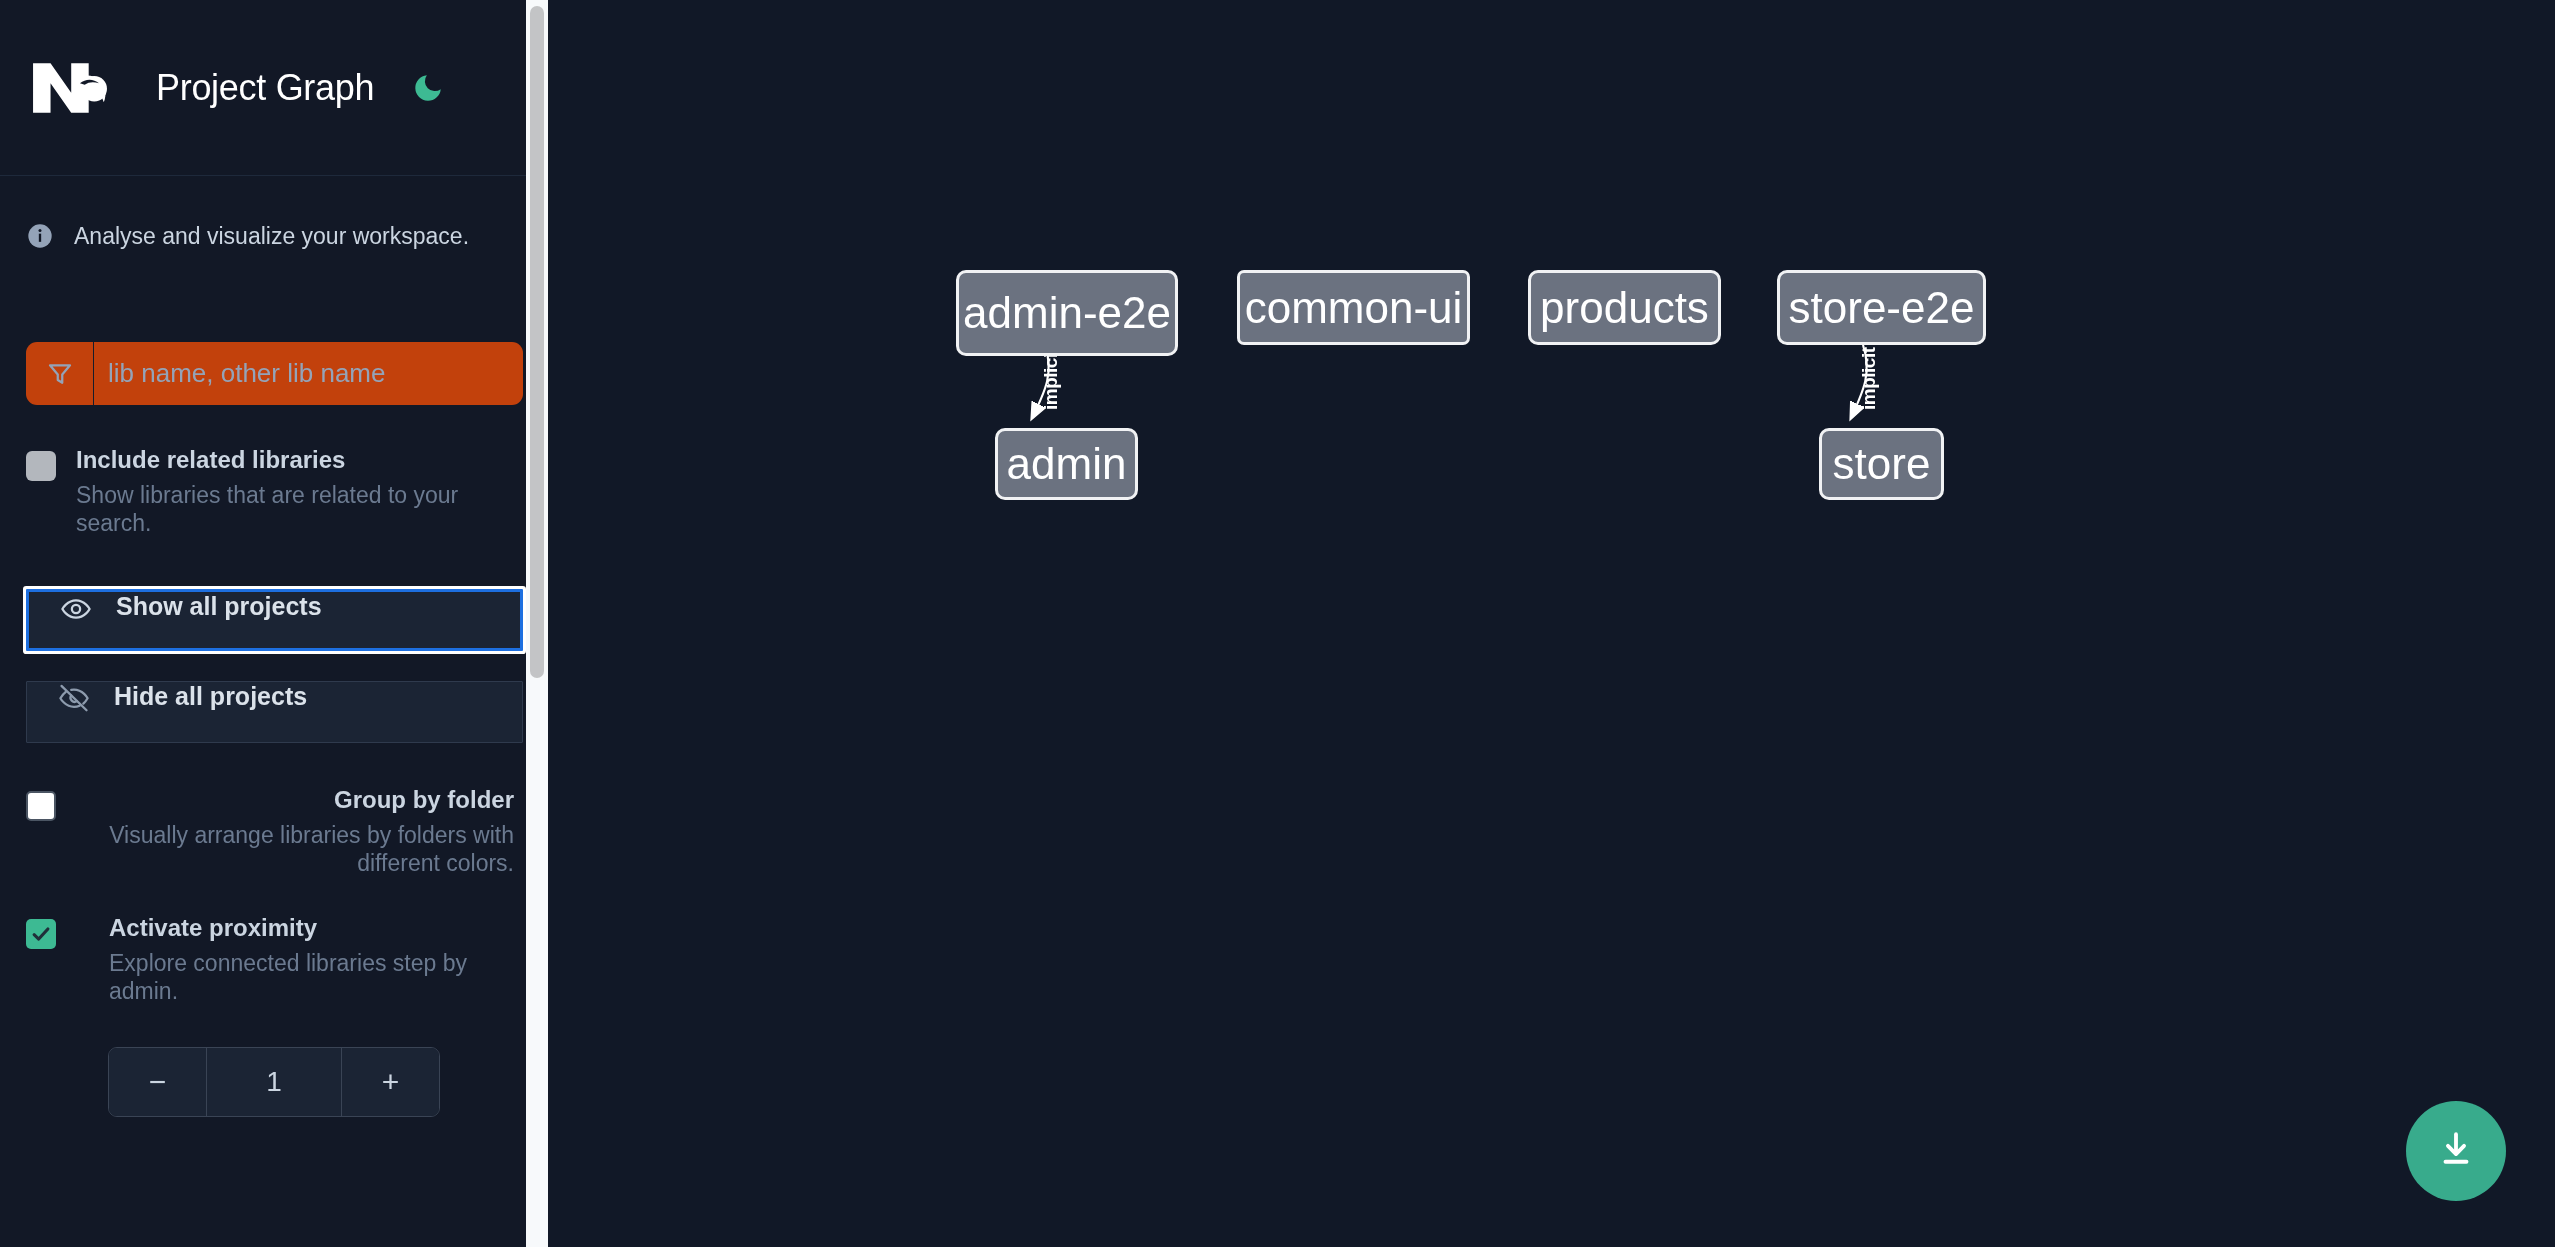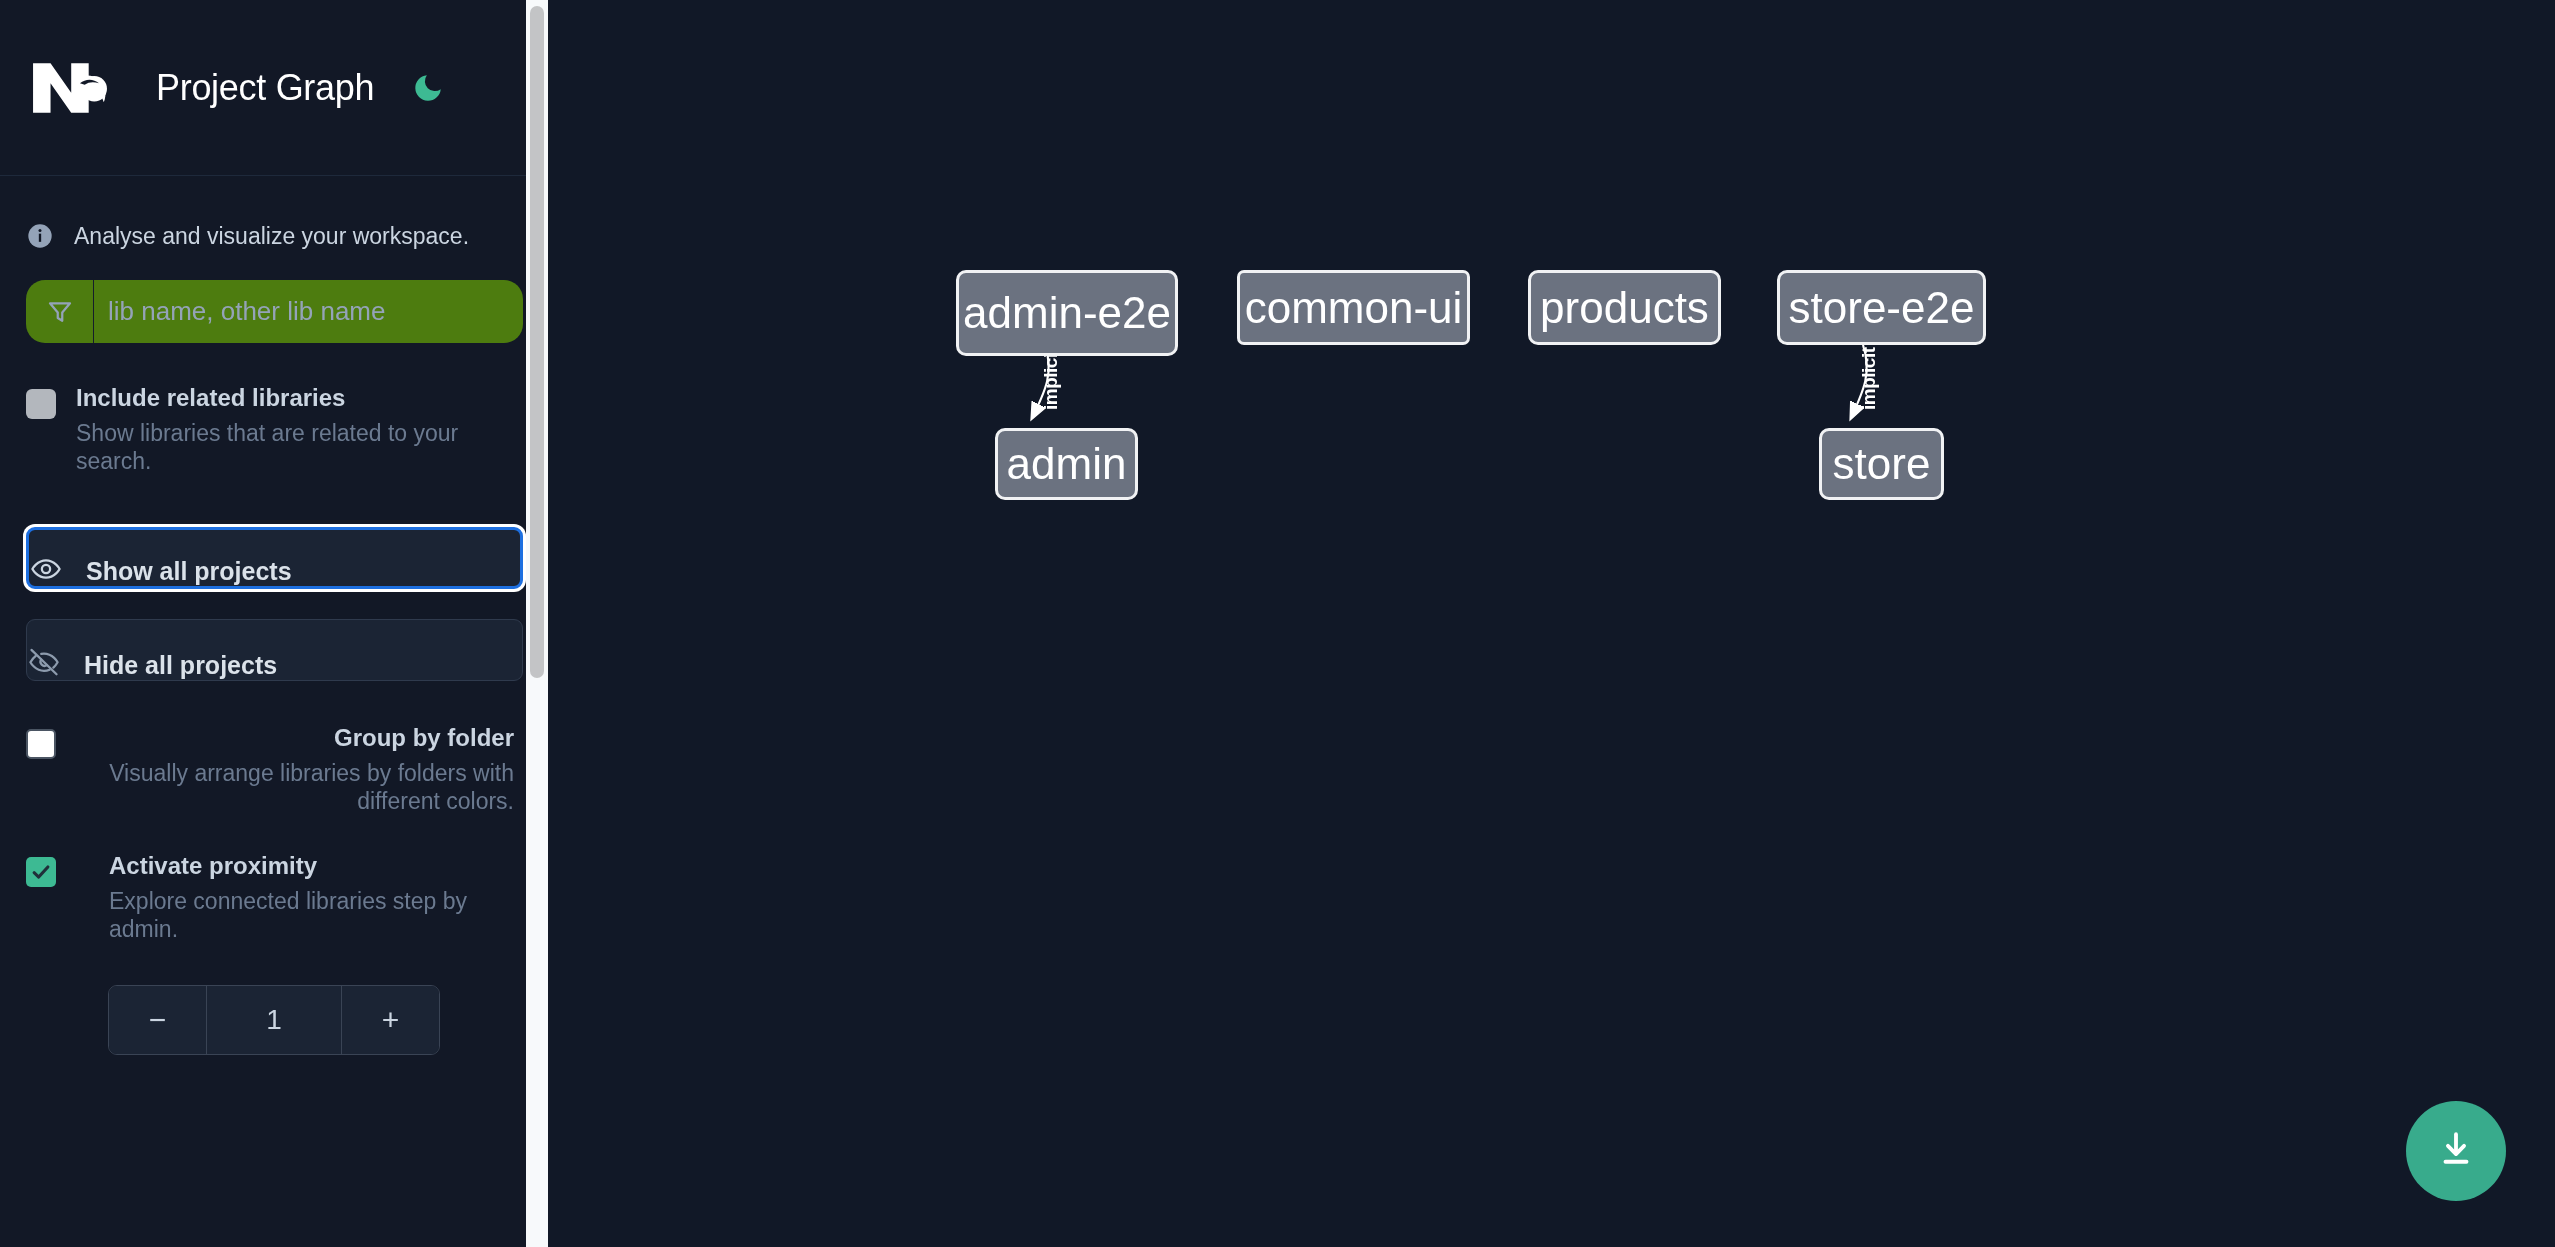--- a/index.html
+++ b/index.html
@@ -44,25 +44,25 @@
     padding: 46px 26px 0 26px;
   }
   .info-icon { flex: 0 0 28px; width: 28px; height: 28px; }
   .tagline-text {
     margin-left: 20px; font-size: 23px; color: #cbd5e1;
     white-space: nowrap;
   }
 
   
   .filter-wrap {
-    margin: 30px 0 0 26px;
+    margin: 92px 0 0 26px;
     width: 497px; height: 63px;
     display: flex; align-items: stretch;
-    background: #4d7c0f;
-    border-radius: 19px;
+    background: #c2410c;
+    border-radius: 11px;
     overflow: hidden;
   }
   .filter-icon-box {
     width: 68px; display: flex; align-items: center; justify-content: center;
     border-right: 1px solid #151c2b;
   }
   .filter-input {
     flex: 1; background: transparent; border: 0; outline: none;
     font-family: "Liberation Sans", sans-serif;
     font-size: 26px; color: #e2e8f0;
@@ -99,22 +99,23 @@
     font-size: 23px; color: #6b7a90; line-height: 28px; margin-top: 6px;
     max-width: 440px;
   }
 
   
   .btn {
     margin-left: 26px;
     width: 497px; height: 62px;
     background: #1b2434;
     border: 1px solid #2f3a4d;
-    border-radius: 9px;
-    display: flex; align-items: flex-end;
+    border-radius: 1px;
+    display: flex; align-items: flex-start;
+    padding-left: 30px;
     cursor: pointer;
   }
   .btn-focus {
     border: 3px solid #1d6fe0;
     box-shadow: 0 0 0 3px #ffffff;
     background: #1b2434;
   }
   .btn-show { margin-top: 52px; }
   .btn-hide { margin-top: 30px; }
   .btn-icon { width: 34px; height: 34px; flex: 0 0 34px; display: flex; align-items: center; justify-content: center; }

